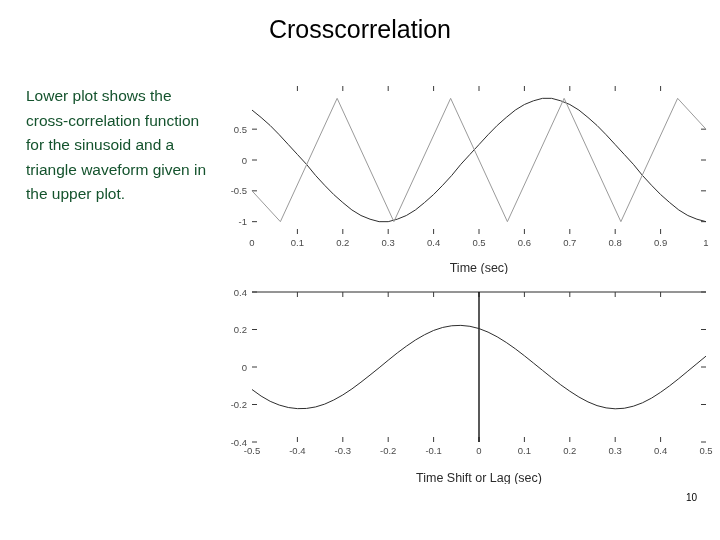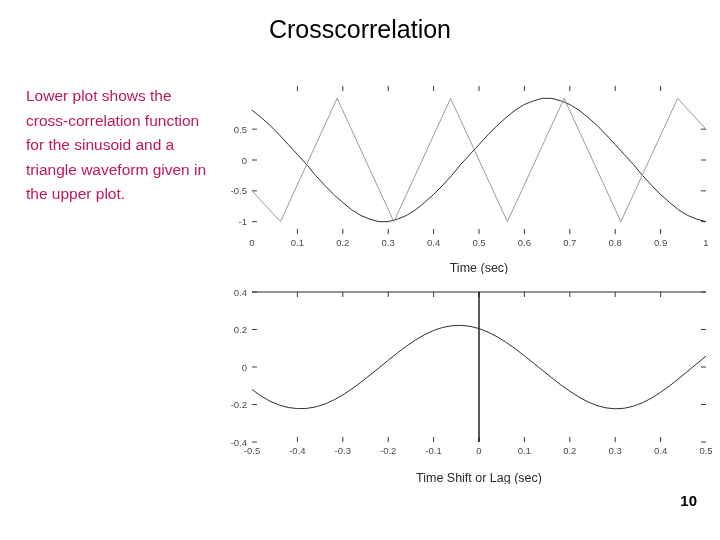--- a/index.html
+++ b/index.html
@@ -33,21 +33,21 @@
   
   #text-column {
     position: absolute;
     left: 26px;
     top: 84px;
     width: 185px;
   }
   .body-paragraph {
     font-size: 15.5px;
     line-height: 24.5px;
-    color: #be185d;
+    color: #14532d;
     margin: 0;
   }
   #paragraph-two {
     margin-top: 34px;
   }
 
   
   .plot-wrap {
     position: absolute;
   }
@@ -101,23 +101,22 @@
     fill: none;
     stroke: #9a9a9a;
     stroke-width: 1;
   }
 
   
   #page-number {
     position: absolute;
     right: 23px;
     top: 492px;
-    font-size: 15px;
+    font-size: 10px;
     color: #000000;
-    font-weight: bold;
   }
 </style>
 </head>
 <body>
 
 <div id="slide-title">Crosscorrelation</div>
 
 <div id="text-column">
   <p class="body-paragraph" id="paragraph-one">Lower plot shows the cross-correlation function for the sinusoid and a triangle waveform given in the upper plot.</p>
 </div>

